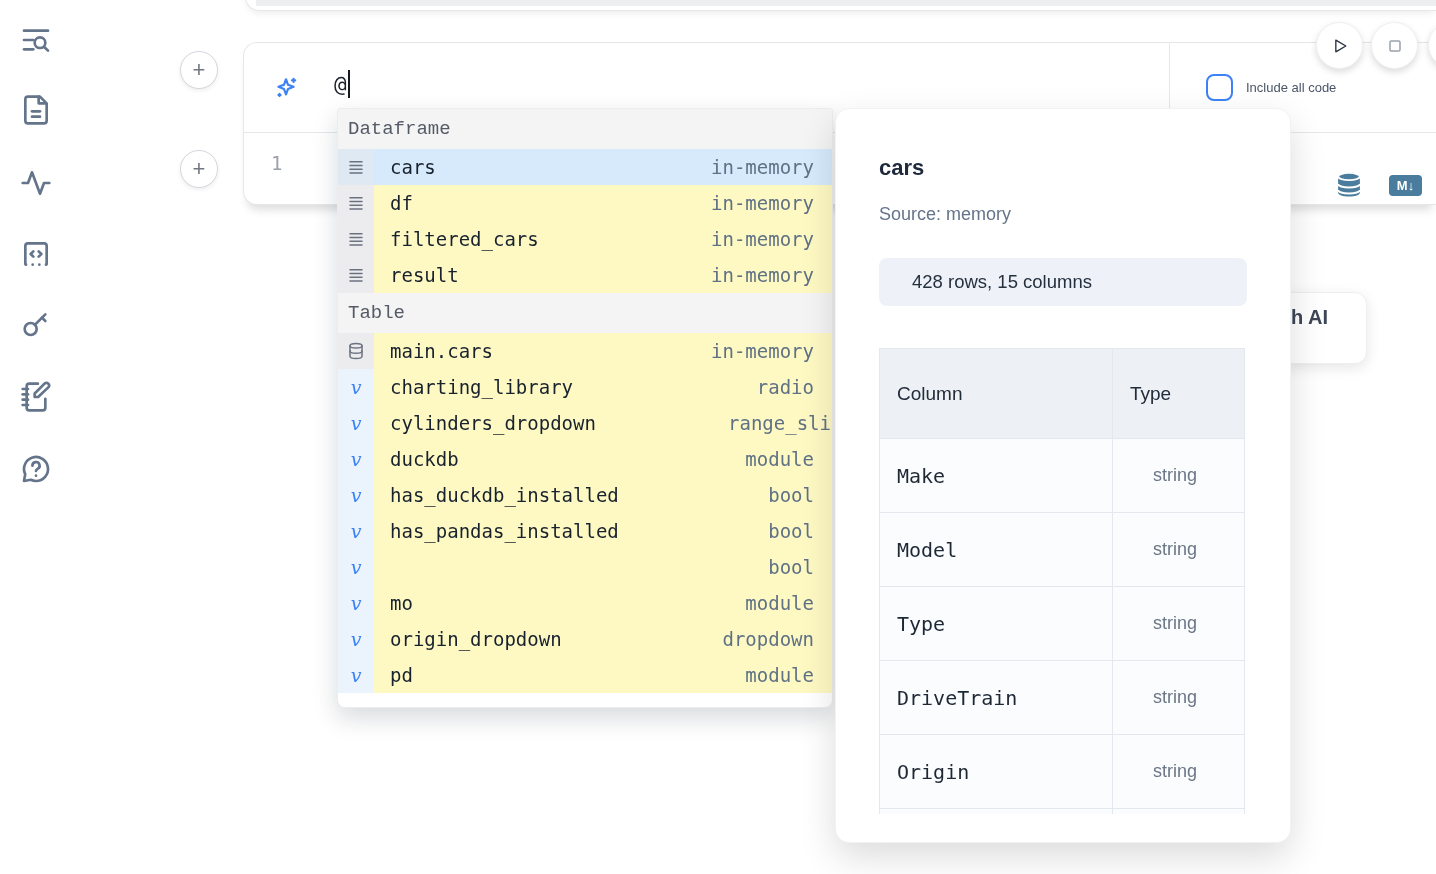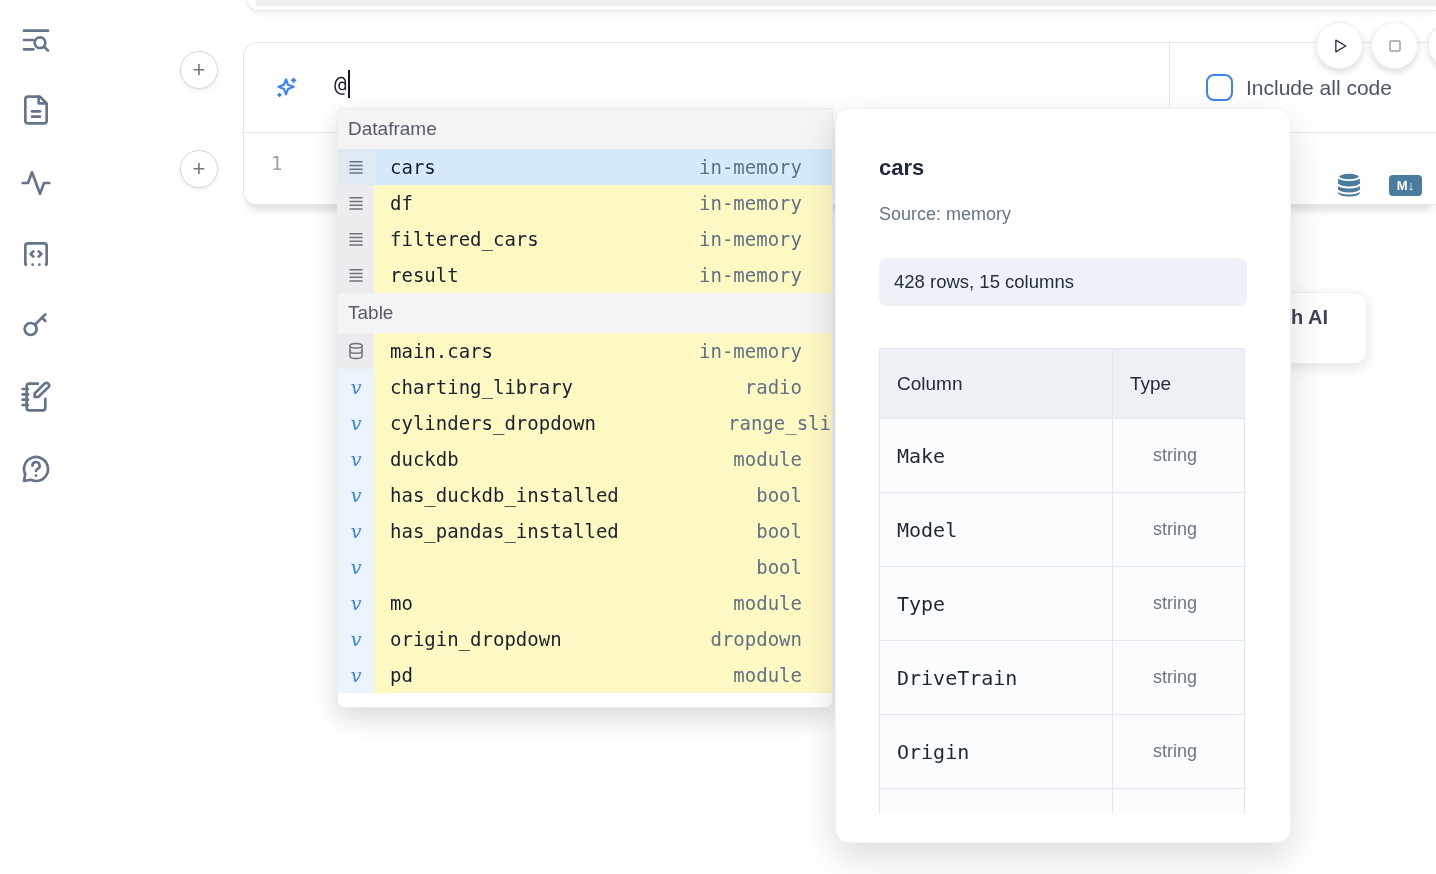--- a/index.html
+++ b/index.html
@@ -35,21 +35,21 @@
   .sparkles svg { width:26px; height:26px; stroke:#3c82f6; fill:none; stroke-width:2;
                   stroke-linecap:round; stroke-linejoin:round; }
   .prompt-text { position:absolute; left:90px; top:30px; font-size:21px; color:#1a212c;
                  font-family:"DejaVu Sans Mono", monospace; }
   .caret { display:inline-block; width:2px; height:28px; background:#15181d;
            vertical-align:middle; margin-left:1px; margin-top:-4px; }
   .input-right { position:absolute; left:925px; top:0; right:0; height:100%;
                  border-left:1px solid #e5e7eb; display:flex; align-items:center; }
   .cb { width:27px; height:27px; border:2px solid #3d82f6; border-radius:8px;
         background:#fff; margin-left:36px; flex:0 0 auto; }
-  .cb-label { margin-left:13px; font-size:21px; color:#4a5568; }
+  .cb-label { margin-left:13px; font-size:13px; color:#4a5568; }
 
   .code-row { position:relative; height:72px; }
   .line-no { position:absolute; left:27px; top:19px; font-size:19px; color:#9aa1ab;
              font-family:"DejaVu Sans Mono", monospace; }
   .db-icon-big { position:absolute; right:72px; top:37px; width:30px; height:29px; }
   .md-icon { position:absolute; right:14px; top:42px; width:33px; height:21px;
              background:#4a7c9d; border-radius:4px; color:#fff; font-size:13px;
              font-weight:bold; text-align:center; line-height:21px; letter-spacing:0; }
 
   
@@ -60,32 +60,32 @@
   .stop-btn { left:1371px; width:47px; height:47px; }
   .extra-btn{ left:1428px; width:46px; height:46px; }
   .circle-btn svg { width:20px; height:20px; fill:none; stroke-linejoin:round; }
 
   
   .completion { position:absolute; left:337px; top:108px; width:496px; height:600px;
                 background:#fff; z-index:20; overflow:hidden; border-radius:4px 4px 8px 8px;
                 border:1px solid rgba(0,0,0,.07);
                 box-shadow:0 10px 24px rgba(15,23,42,.16); }
   .c-header { height:40px; background:#f4f4f5; color:#555b66; font-size:19px;
-              font-family:Liberation Sans, sans-serif; line-height:40px; padding-left:10px; }
+              font-family:Liberation Mono, monospace; line-height:40px; padding-left:10px; }
   .c-row { height:36px; display:flex; align-items:center; position:relative; background:#fef9c3; }
   .gut { width:36px; height:36px; flex:0 0 auto; display:flex; align-items:center;
          justify-content:center; background:#ececee; }
   .var-gut { background:#ebf4fd; }
   .var-gut::before { content:"v"; font-family:"DejaVu Serif", serif; font-style:italic;
                      font-size:19px; color:#3c82f6; }
   .gut svg { width:18px; height:18px; stroke:#6b7280; fill:none; stroke-width:2;
              stroke-linecap:round; }
   .c-row .lbl { margin-left:16px; font-size:19px; color:#18222e;
                 font-family:"DejaVu Sans Mono", monospace; white-space:pre; }
-  .c-row .det { margin-left:auto; margin-right:30px; font-size:19px; color:#5f7185;
+  .c-row .det { margin-left:auto; margin-right:18px; font-size:19px; color:#5f7185;
                 font-family:"DejaVu Sans Mono", monospace; white-space:pre; }
   .c-row .det.clip { margin-right:1px; }
   .c-row.sel { background:#d6eafc; }
   .c-row.sel .gut { background:#dfe9f4; }
 
   
   .ai-card { position:absolute; left:1277px; top:292px; width:90px; height:72px;
              background:#fff; border:1px solid #edeff2; border-radius:12px;
              box-shadow:0 4px 14px rgba(0,0,0,.10); z-index:18; overflow:hidden; }
   .ai-card span { position:absolute; left:13px; top:13px; font-size:20px; font-weight:bold;
@@ -94,26 +94,26 @@
   
   .popup { position:absolute; left:835px; top:108px; width:456px; height:735px;
            background:#fff; border-radius:14px; z-index:30;
            border:1px solid #f1f2f4;
            box-shadow:0 14px 36px rgba(0,0,0,.14); }
   .popup-title { position:absolute; left:43px; top:46px; font-size:22px; font-weight:bold;
                  color:#1e2a3b; }
   .popup-source { position:absolute; left:43px; top:95px; font-size:18px; color:#64748b; }
   .popup-pill { position:absolute; left:43px; top:149px; width:368px; height:48px;
                 background:#eef2f8; border-radius:8px; font-size:18.5px; color:#25303e;
-                line-height:48px; padding-left:15px; }
+                line-height:48px; padding-left:33px; }
   .schema-wrap { position:absolute; left:43px; top:239px; width:366px; height:466px;
                  overflow:hidden; }
   .schema { border-collapse:collapse; width:366px; }
   .schema th, .schema td { border:1px solid #e3e8ef; text-align:left; }
-  .schema th { background:#edf1f5; height:70px; font-size:19px; font-weight:normal;
+  .schema th { background:#edf1f5; height:90px; font-size:19px; font-weight:normal;
                color:#222c3a; padding-left:17px; }
   .schema th.col1, .schema td.col1 { width:233px; }
   .schema td { background:#fbfcfe; height:74px; padding-left:17px; }
   .schema td.cname { font-family:"DejaVu Sans Mono", monospace; font-size:20px; color:#1e2835; }
   .schema td.ctype { font-size:18px; color:#6b7686;padding-left:40px; }
 </style>
 </head>
 <body>
 
 <div class="prev-cell">

